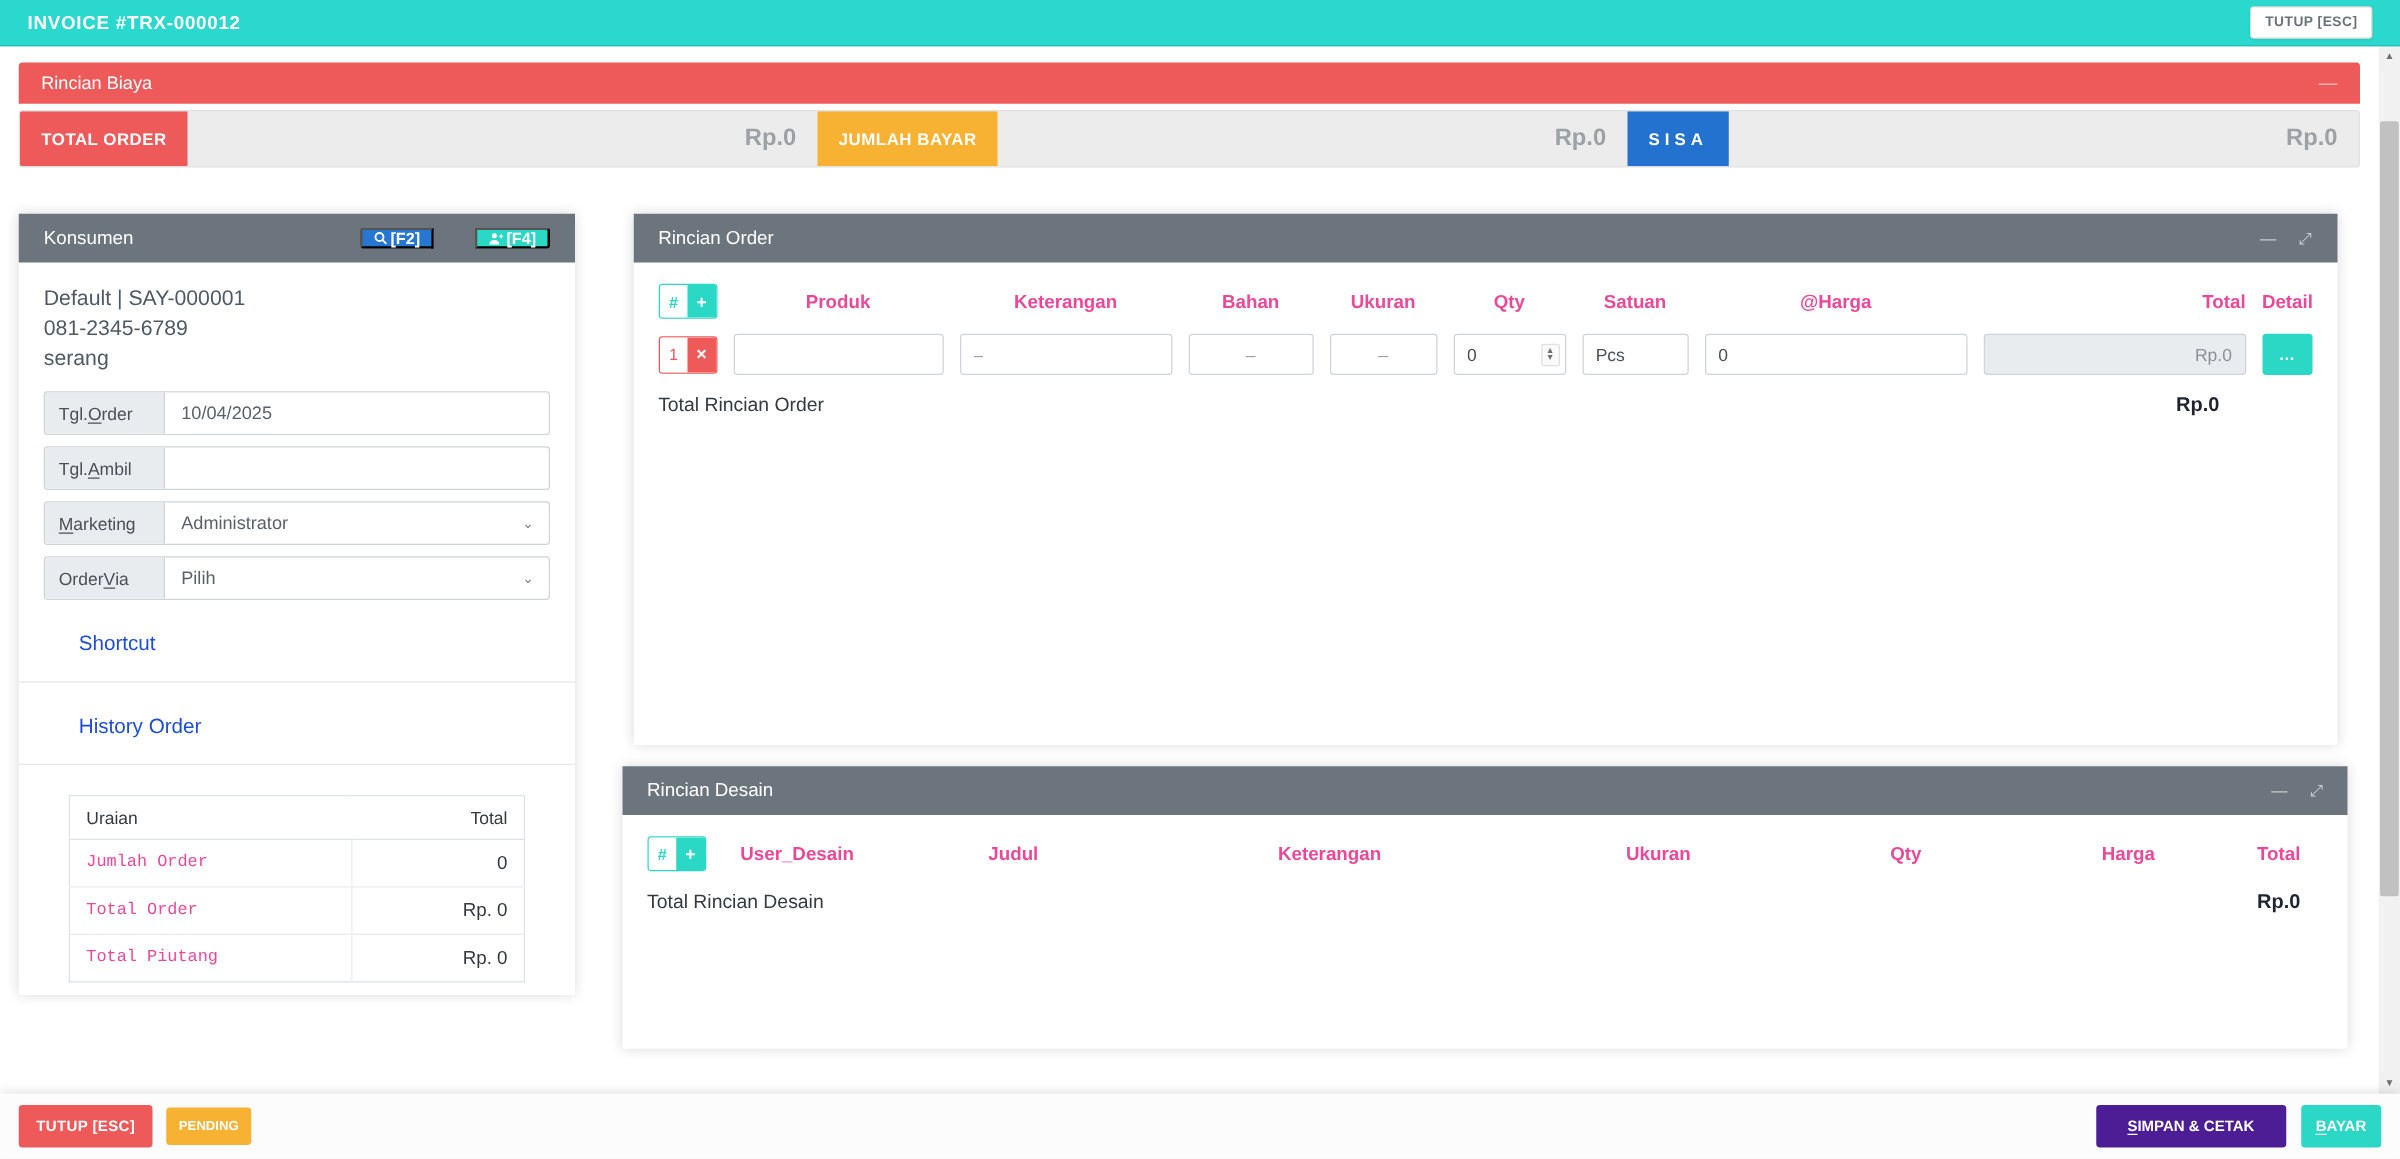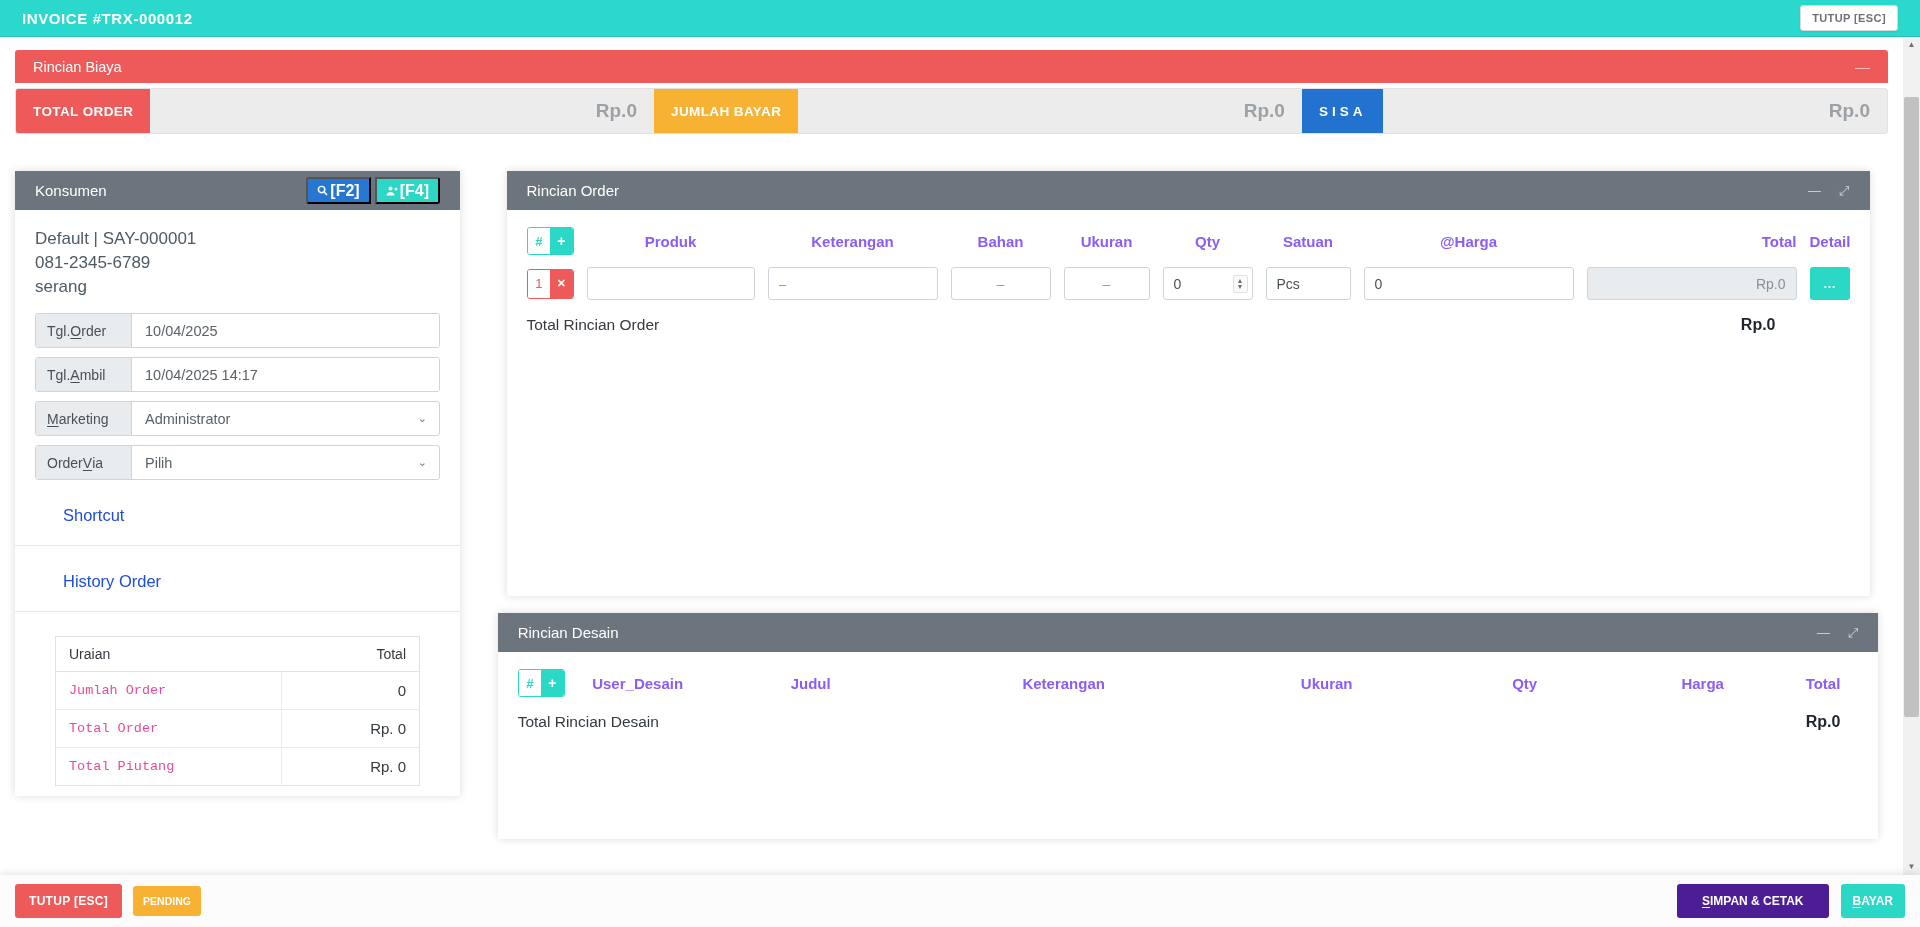--- a/index.html
+++ b/index.html
@@ -46,22 +46,22 @@
   .panels { display:flex; margin-top:37px; gap:28px; align-items:flex-start; }
 
   .panel { background:#fff; box-shadow:0 0 10px rgba(0,0,0,.14); border-radius:2px; }
   .panel-header { background:#6c757d; height:39px; display:flex; align-items:center;
     padding:0 20px; color:#fff; font-size:15px; }
   .panel-header .hbtns { margin-left:auto; display:flex; gap:4px; }
   .hicon { color:#cfd4d8; font-size:13px; margin-left:14px; cursor:pointer; line-height:1; }
 
   
   .konsumen { width:445px; height:625px; }
-  .kbtn { height:27px; display:flex; align-items:center; font-size:16px; font-weight:bold;
-    color:#fff; padding:0 9px; cursor:pointer; }
+  .kbtn { height:17px; display:flex; align-items:center; font-size:13px; font-weight:bold;
+    color:#fff; padding:0 9px; cursor:pointer;margin-left:29px; }
   .kbtn.f2 { background:#2677d2; border-radius:3px 0 0 3px; }
   .kbtn.f4 { background:#2bd8c5; border-radius:0 3px 3px 0; }
   .kbtn svg { margin-right:2px; }
   .kbody { padding:17px 20px; }
   .cust-line { font-size:17px; color:#4e5a63; line-height:1.4; }
   .field-row { display:flex; border:1px solid #ced4da; border-radius:3px; height:35px;
     margin-top:9px; background:#fff; overflow:hidden; }
   .field-label { width:96px; background:#e9ecef; border-right:1px solid #ced4da;
     font-size:14px; color:#495057; display:flex; align-items:center; padding:0 11px;
     flex-shrink:0; white-space:nowrap; }
@@ -89,21 +89,21 @@
   .history-table td.hval { text-align:right; color:#343a40; font-size:15px;
     border-left:1px solid #e9ecef; }
 
   
   .rightcol { flex:1; display:flex; flex-direction:column; gap:17px;align-items:center; }
   .order-panel { height:425px; display:flex; flex-direction:column; }
   .desain-panel { height:226px; display:flex; flex-direction:column; }
   .tbody-pad { padding:17px 20px; }
 
   .cols-row { display:flex; align-items:center; gap:13px; }
-  .col-h { font-weight:bold; color:#8b5cf6; font-size:15px; text-align:center; }
+  .col-h { font-weight:bold; color:#ec4899; font-size:15px; text-align:center; }
 
   .hash-btn { display:flex; height:28px; width:47px; flex-shrink:0; border-radius:3px;
     overflow:hidden; border:1px solid #2bd8c5; cursor:pointer; }
   .hash-btn .hash { flex:1; background:#fff; color:#2bd8c5; font-weight:bold; font-size:13px;
     display:flex; align-items:center; justify-content:center; }
   .hash-btn .plus { flex:1; background:#2bd8c5; color:#fff; font-weight:bold; font-size:14px;
     display:flex; align-items:center; justify-content:center; }
 
   .num-btn { display:flex; height:30px; width:47px; flex-shrink:0; border-radius:3px;
     overflow:hidden; border:1px solid #ee5a5a; cursor:pointer; }
@@ -220,21 +220,20 @@
                 <span>rder</span>
               </span>
             <input class="field-value" value="10/04/2025" style="">
           </div>
           <div class="field-row">
             <span class="field-label">
                 <span>Tgl.</span>
                 <u>A</u>
                 <span>mbil</span>
               </span>
-            <input class="field-value" value="10/04/2025 14:17" style="">
           </div>
           <div class="field-row">
             <span class="field-label">
                 <span></span>
                 <u>M</u>
                 <span>arketing</span>
               </span>
             <span class="select-wrap">
               <span class="field-value">Administrator</span>
               <span class="select-caret">⌄</span>

